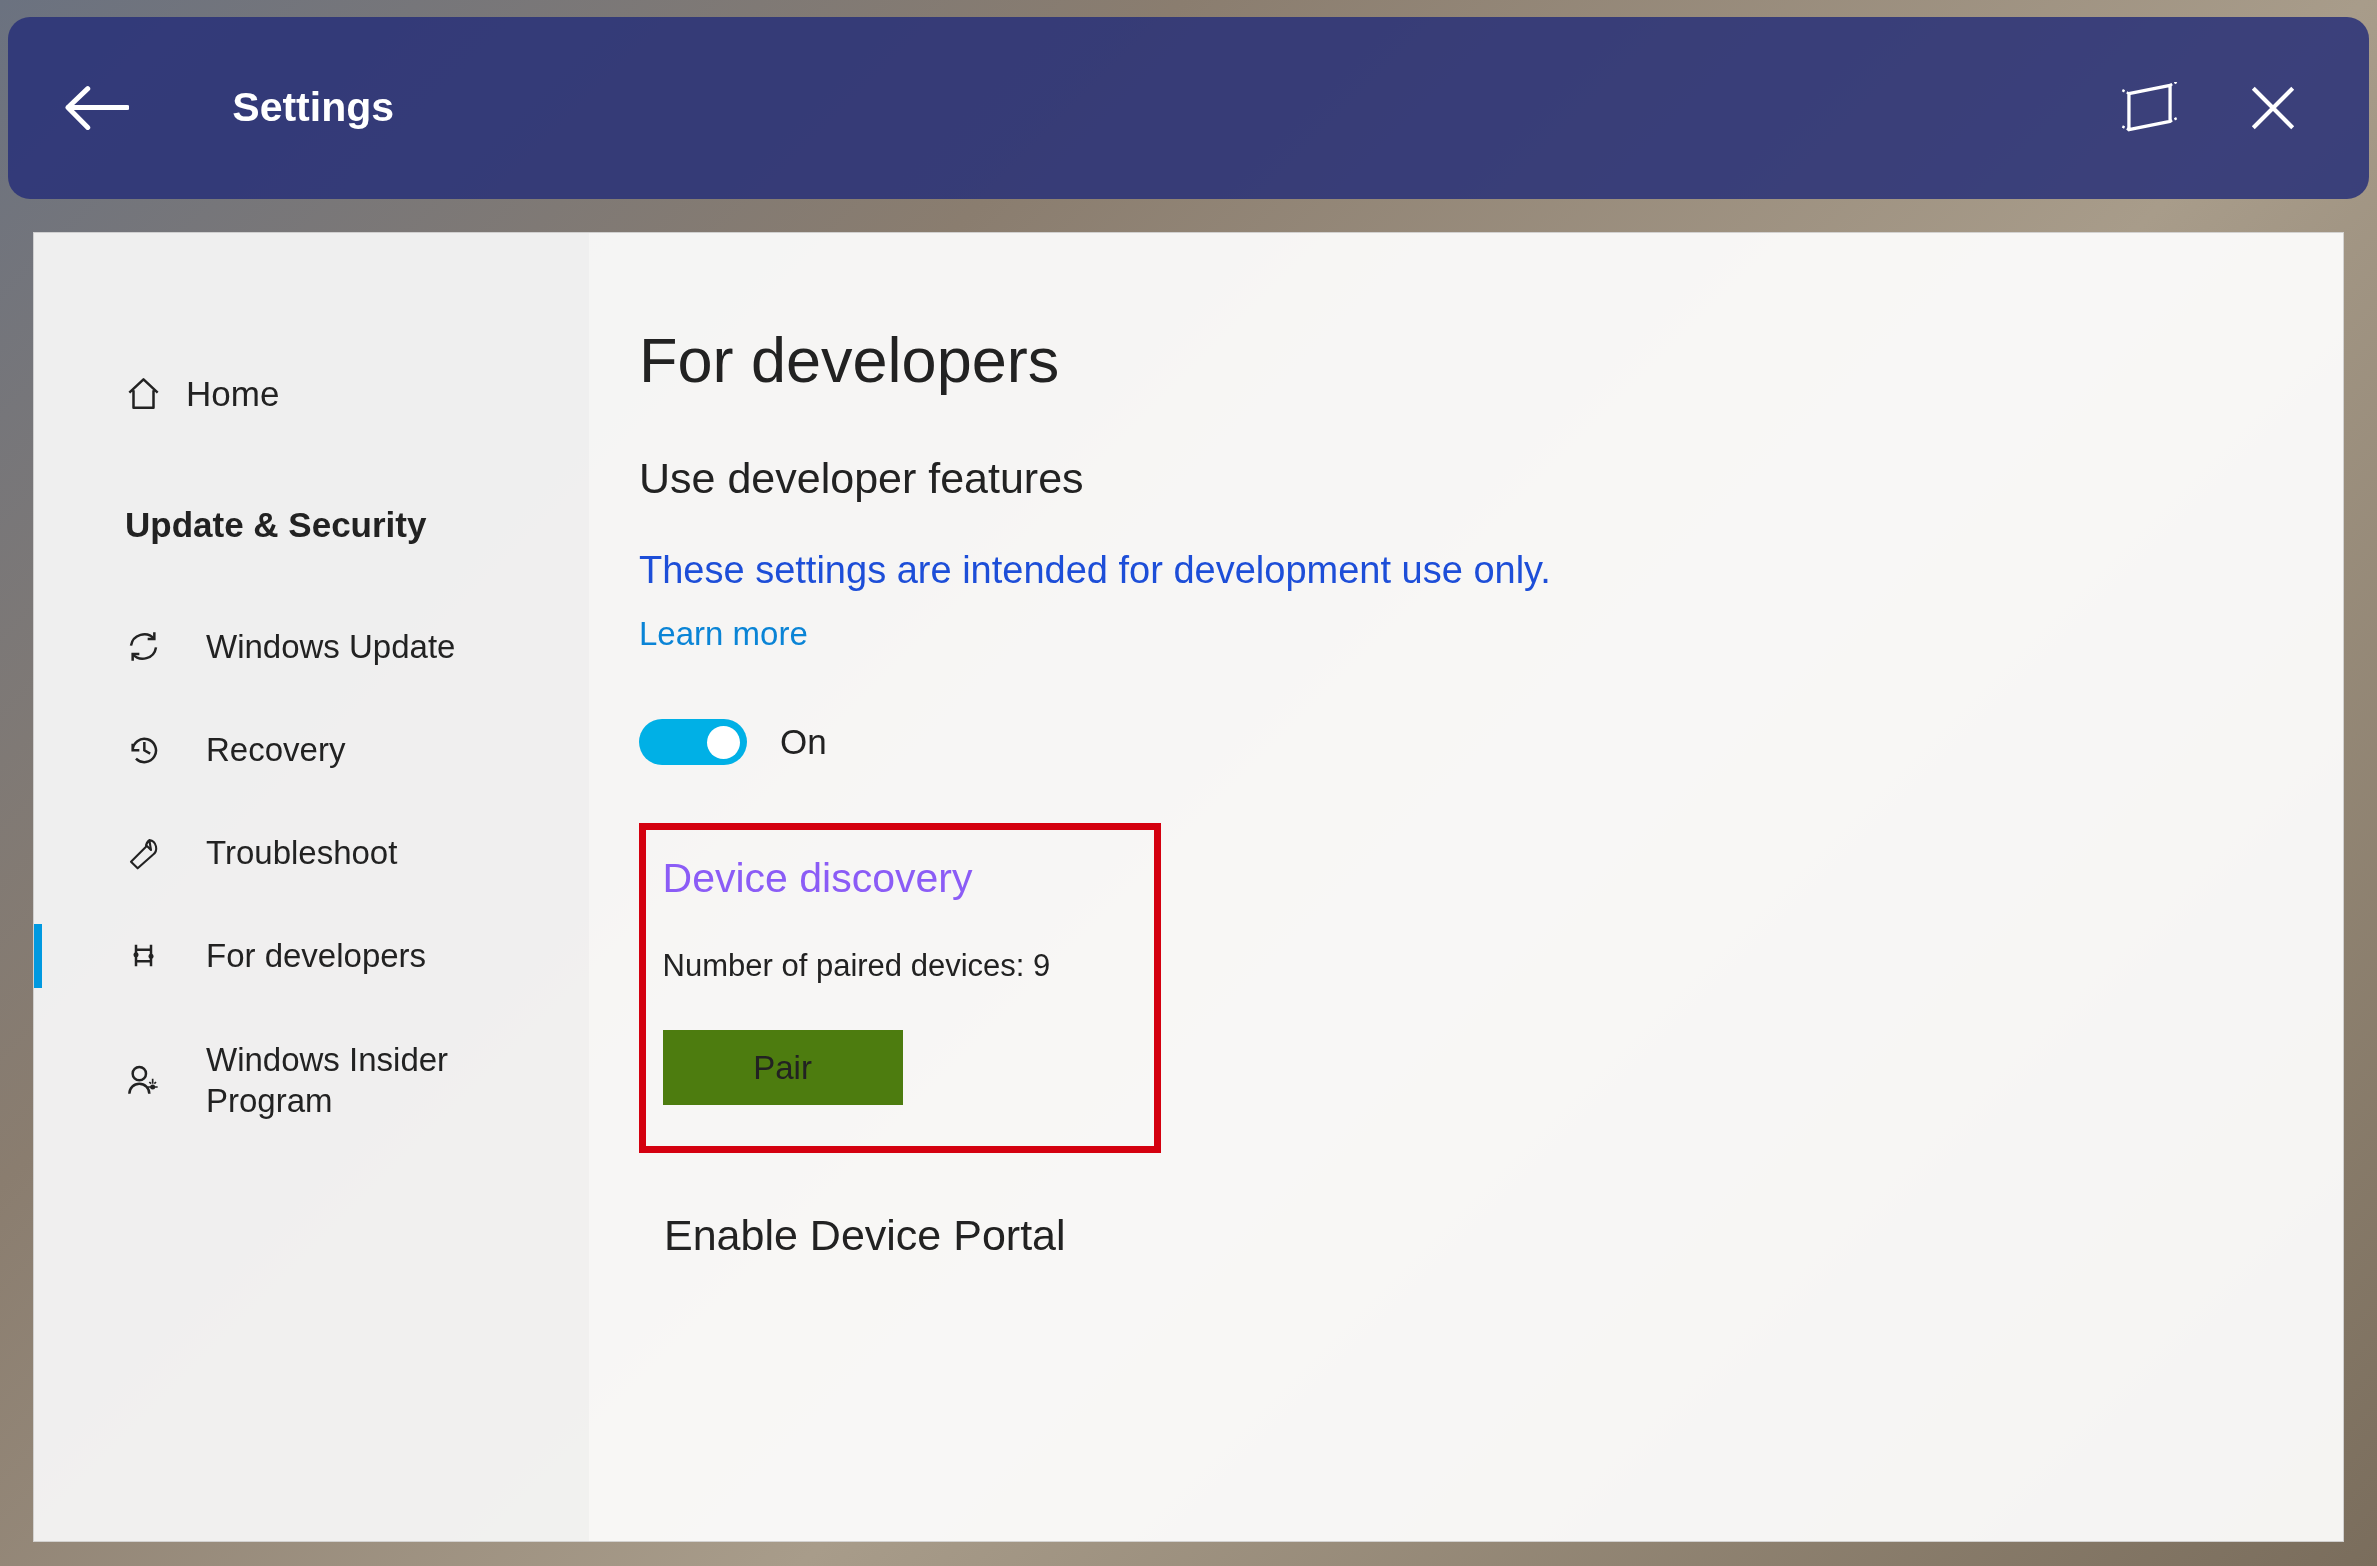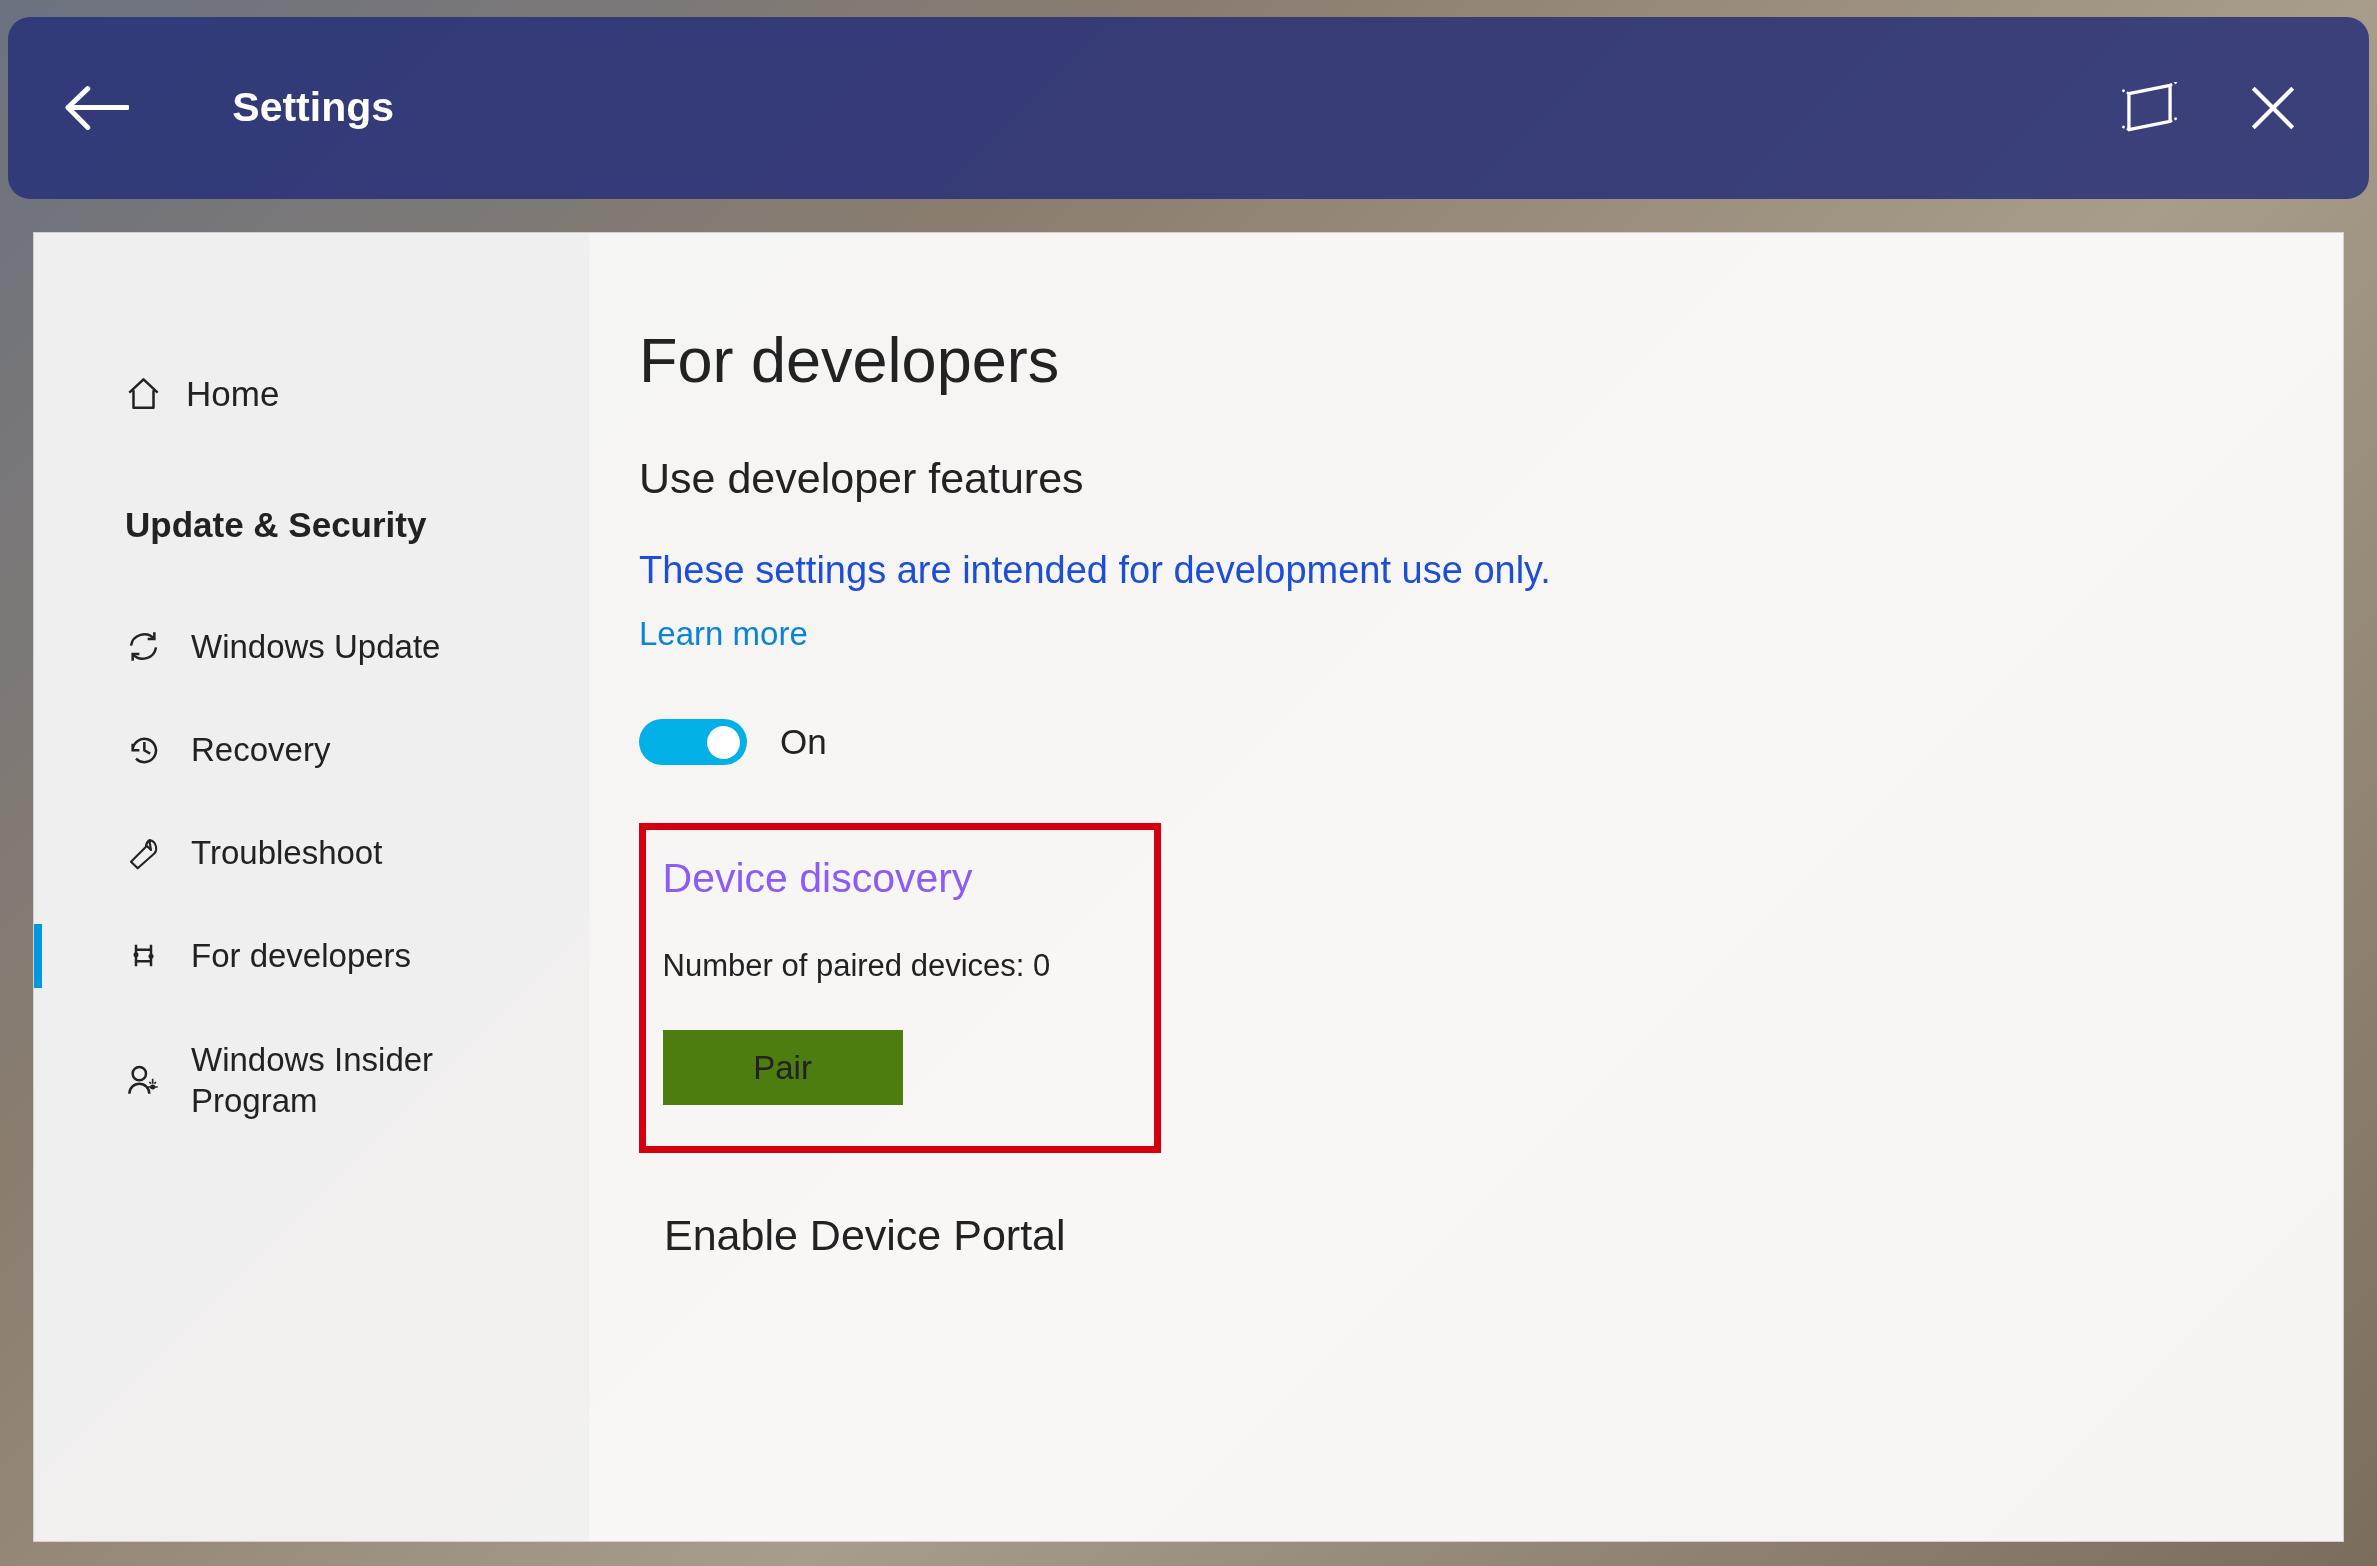--- a/index.html
+++ b/index.html
@@ -50,21 +50,21 @@
     display:flex; align-items:center; gap: 25px;
     font-size: 35px; color: #222;
     padding: 16.6px 0 33px 33px;
     cursor: pointer;
   }
   .section-label {
     font-size: 35px; font-weight: 600; color: #222;
     padding: 58px 0 50px 33px;
   }
   .nav-item {
-    display:flex; align-items:center; gap: 30px;
+    display:flex; align-items:center; gap: 45px;
     font-size: 33px; color: #222;
     padding: 31px 0 31px 33px;
     cursor: pointer;
     position: relative;
   }
   .nav-item.selected::before {
     content:"";
     position:absolute; left:-58px; top: 20px; bottom:20px; width: 8.3px;
     background:#0099e0;
   }
@@ -210,21 +210,21 @@
 
     <div class="toggle-row">
       <div class="toggle">
         <div class="knob"></div>
       </div>
       <span class="toggle-label">On</span>
     </div>
 
     <div class="highlight-box">
       <h3>Device discovery</h3>
-      <div class="pair-info">Number of paired devices: 0</div>
+      <div class="pair-info">Number of paired devices: 9</div>
       <button class="pair-btn">Pair</button>
     </div>
 
     <h2 class="portal-title">Enable Device Portal</h2>
   </div>
 
 </div>
 
 
 </body></html>

